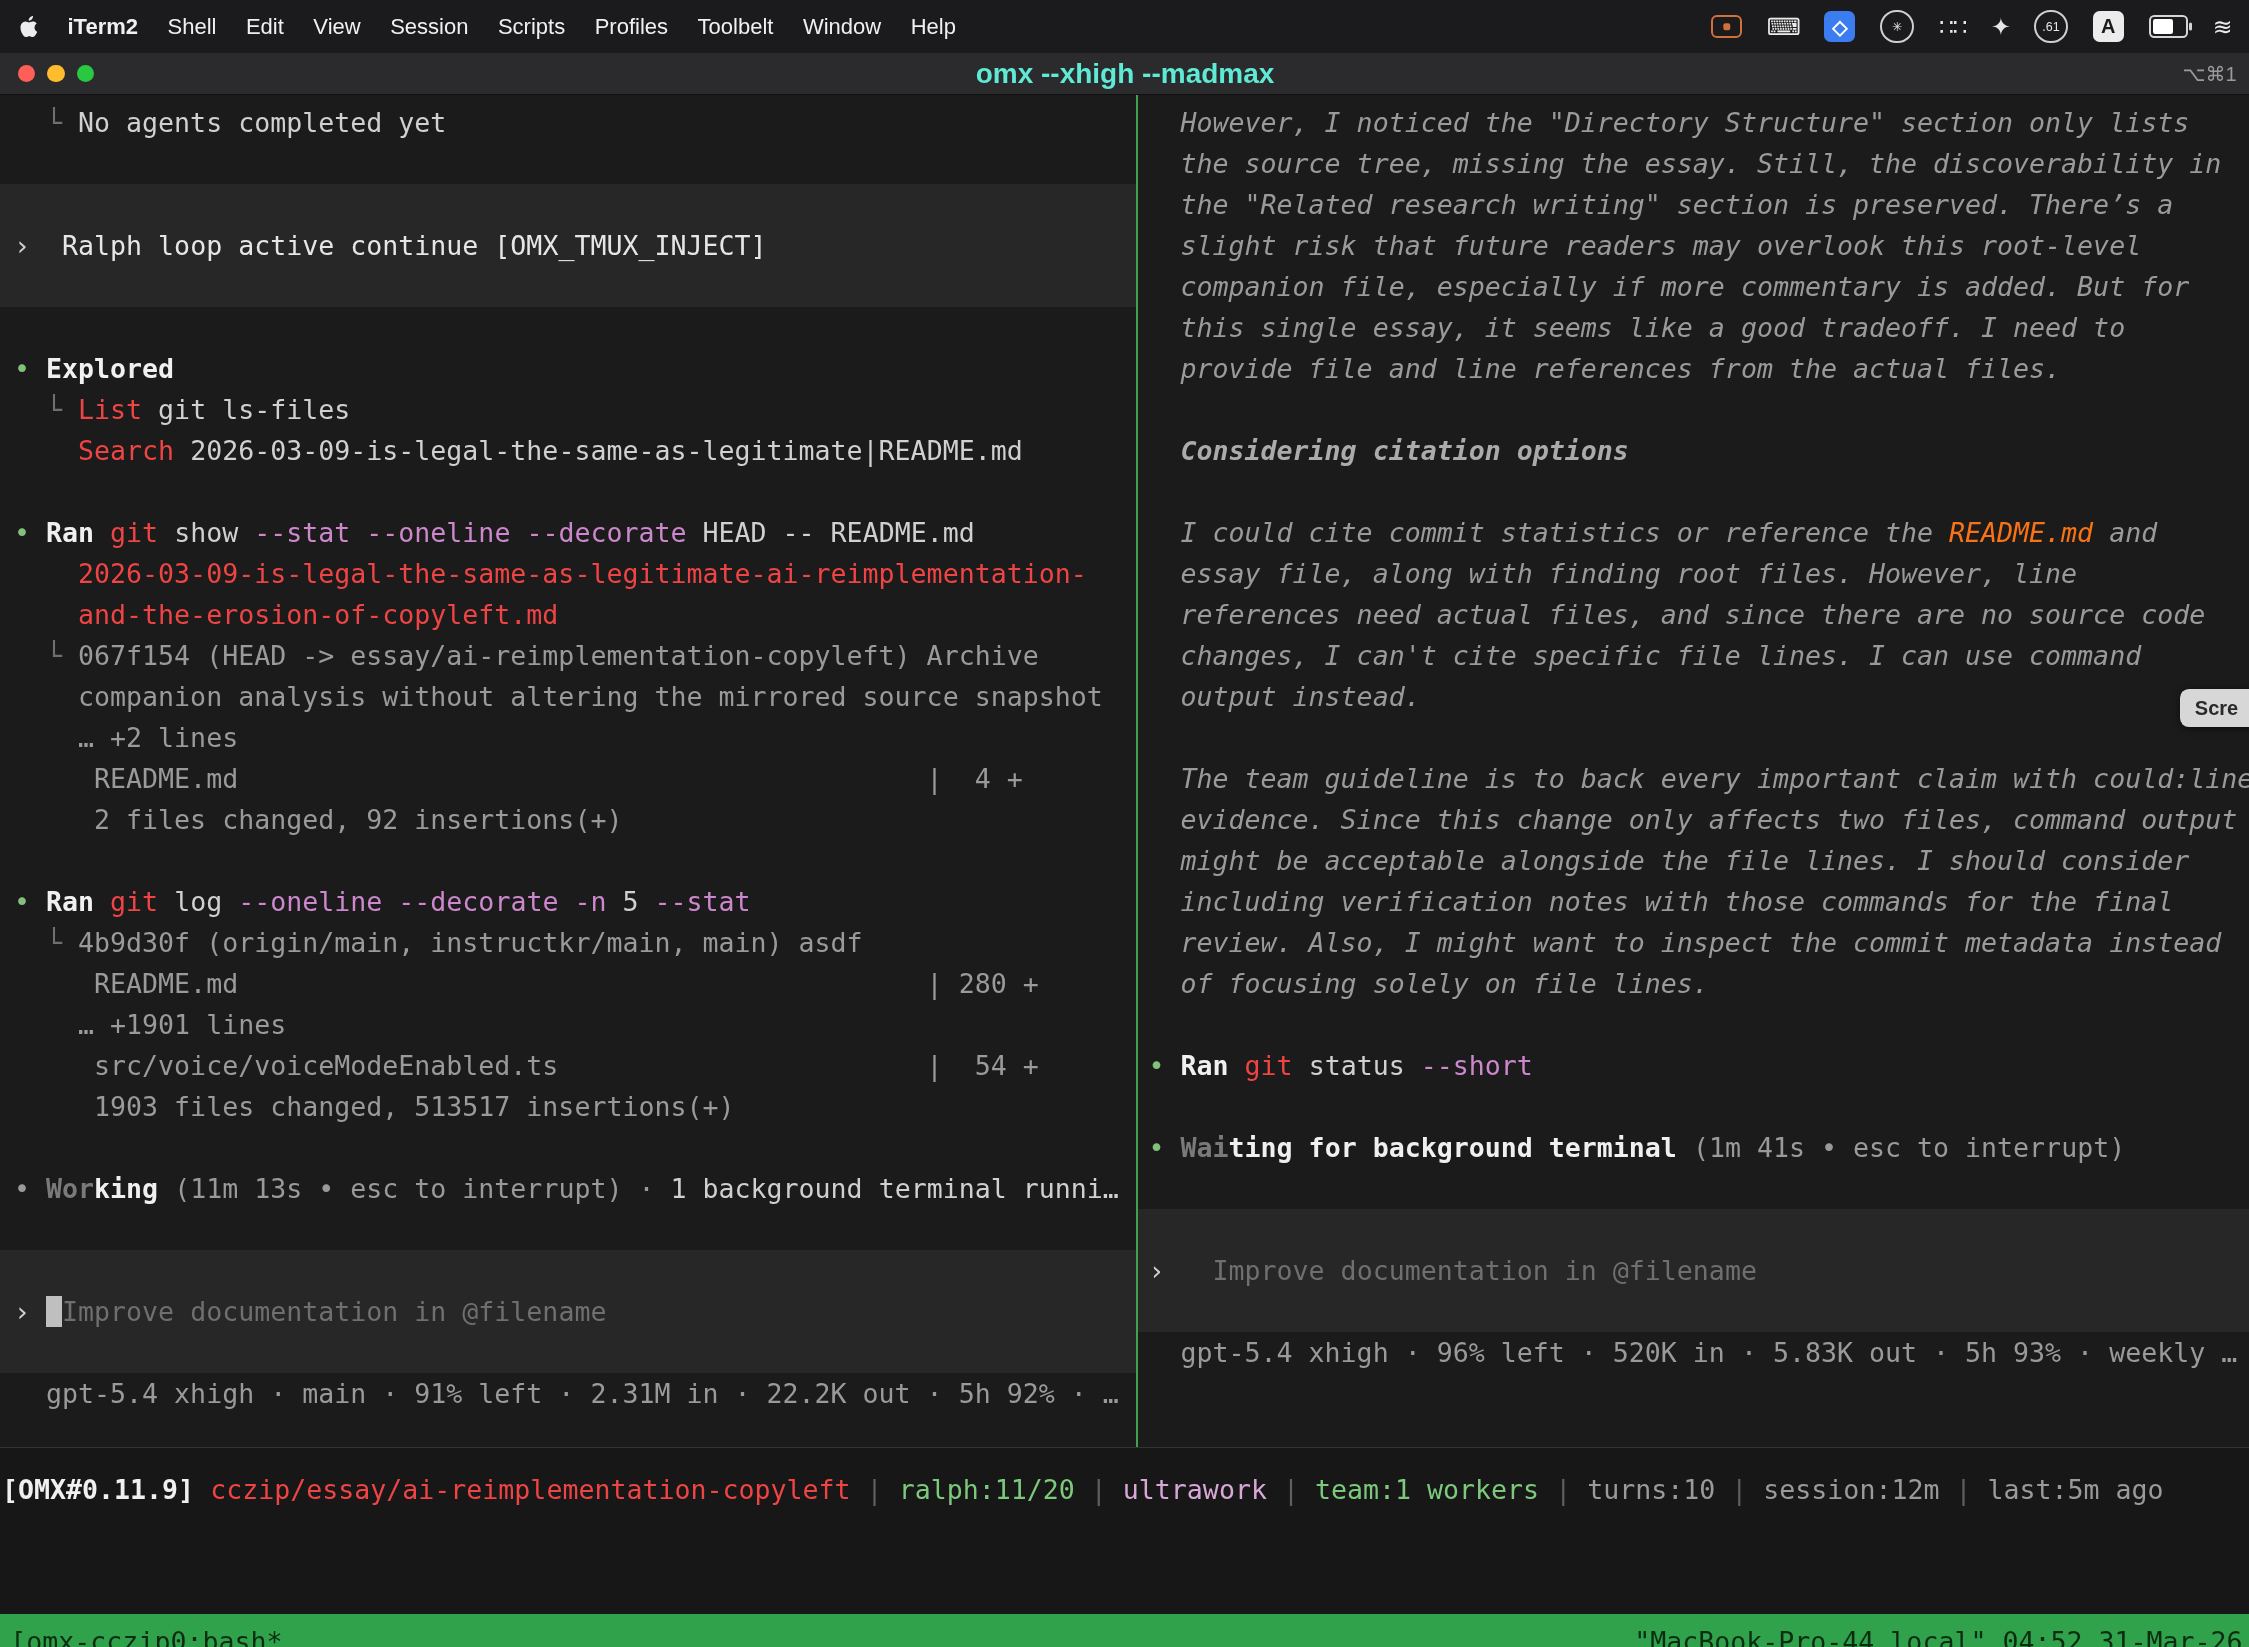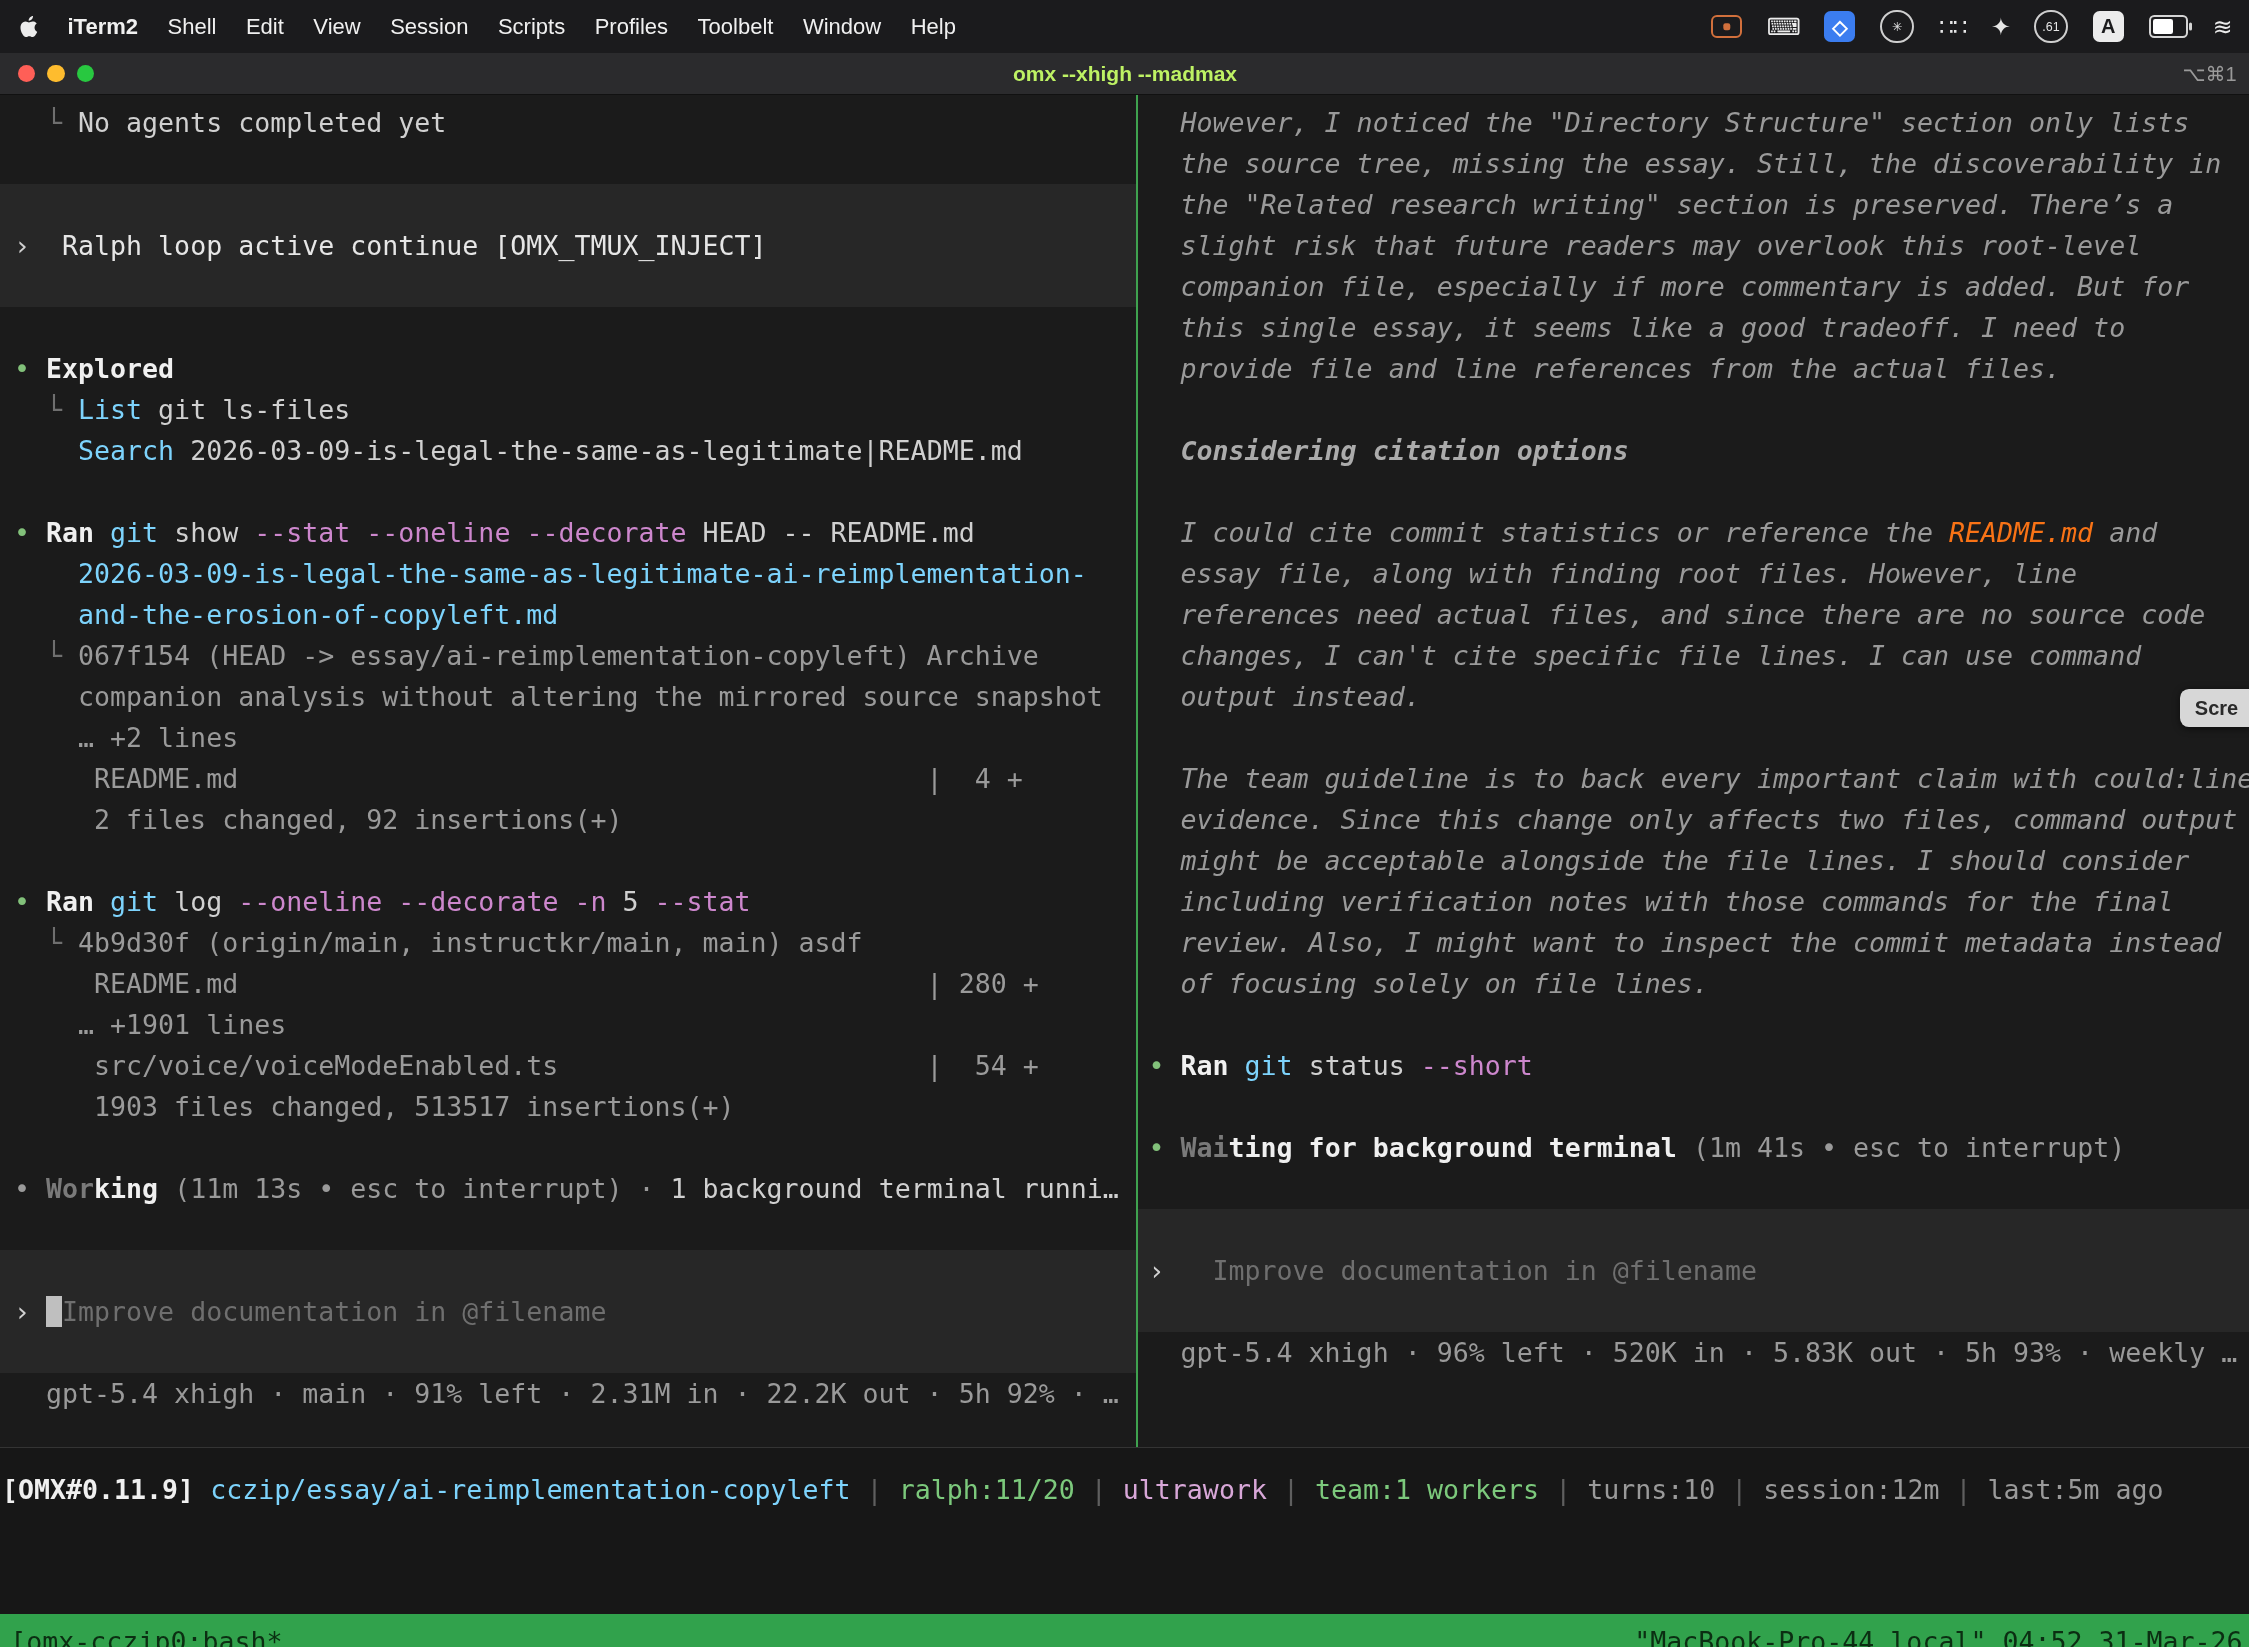--- a/index.html
+++ b/index.html
@@ -22,41 +22,41 @@
   .sicon.battery::after{content:"";position:absolute;right:-6.6px;top:50%;transform:translateY(-50%);width:3.7px;height:8.9px;border-radius:1.5px;background:#d5d5d5;}
   .bfill{position:absolute;left:2.2px;top:2.2px;bottom:2.2px;width:58%;background:#fff;border-radius:2.2px;}
 
   
   .titlebar{height:41px;flex:0 0 41px;background:#2b2b2d;position:relative;display:flex;align-items:center;font-family:"Liberation Sans",sans-serif;border-bottom:0.7px solid #111;}
   .lights{position:absolute;left:17.7px;top:0;bottom:0;display:flex;align-items:center;gap:11.8px;}
   .light{width:17.7px;height:17.7px;border-radius:50%;}
   .light.red{background:#ff5f57;}
   .light.yellow{background:#febc2e;}
   .light.green{background:#28c840;}
-  .wintitle{position:absolute;left:0;right:0;text-align:center;color:#bef264;font-size:21px;font-weight:bold;}
+  .wintitle{position:absolute;left:0;right:0;text-align:center;color:#5eead4;font-size:28px;font-weight:bold;}
   .winshortcut{position:absolute;right:13.3px;color:#9a9a9a;font-size:20px;}
 
   
   .term{flex:0 0 1352px;height:1352px;display:flex;background:#1b1b1b;overflow:hidden;}
   .pane{overflow:hidden;padding-top:6.6px;}
   .pane.left{width:1136px;flex:0 0 1136px;}
   .divider{width:2.2px;flex:0 0 2.2px;background:#3fa24f;}
   .pane.right{flex:1;}
   .tl{height:41px;line-height:41px;white-space:pre;font-size:26.6px;overflow:hidden;}
   .pane.left .tl{padding-left:14px;}
   .pane.right .tl{padding-left:10.3px;}
   .tl.bx{background:#272727;}
 
   
   .sg-fg{color:#d0d0d0;}
   .sg-wt{color:#e6e6e6;}
   .sg-wb{color:#f0f0f0;font-weight:bold;}
   .sg-dim{color:#6f6f6f;}
   .sg-gy{color:#9a9a9a;}
-  .sg-bl{color:#7dd3fc;}
+  .sg-bl{color:#ef4444;}
   .sg-mg{color:#cd87cd;text-align:center;}
   .sg-gn{color:#82c17a;}
   .sg-gn2{color:#7cc97c;}
   .sg-pk{color:#d8a7d8;}
   .sg-sep{color:#5f5f5f;}
   .sg-it{color:#9a9a9a;font-style:italic;}
   .sg-itb{color:#ababab;font-style:italic;font-weight:bold;}
   .sg-itbl{color:#f97316;font-style:italic;text-align:right;}
   .sg-shdim{color:#7a7a7a;font-weight:bold;}
   .sg-cur{background:#bfbfbf;color:#1b1b1b;}

